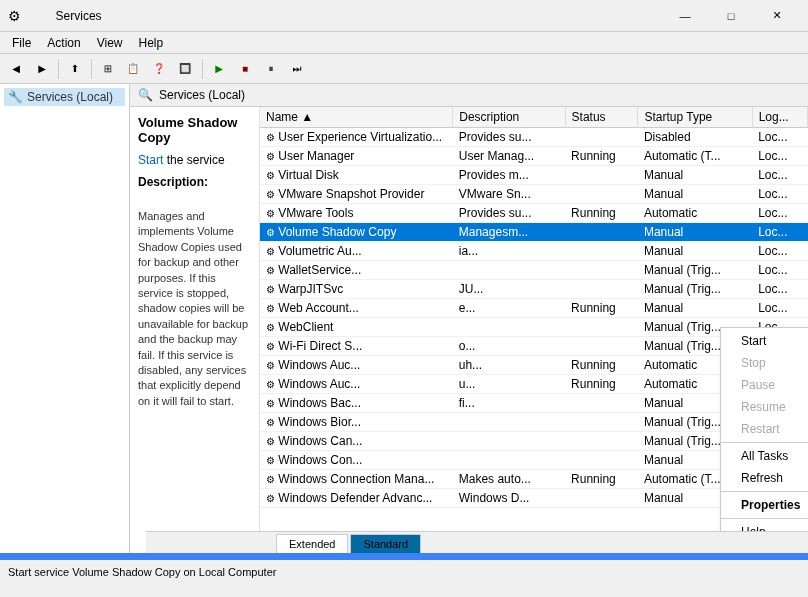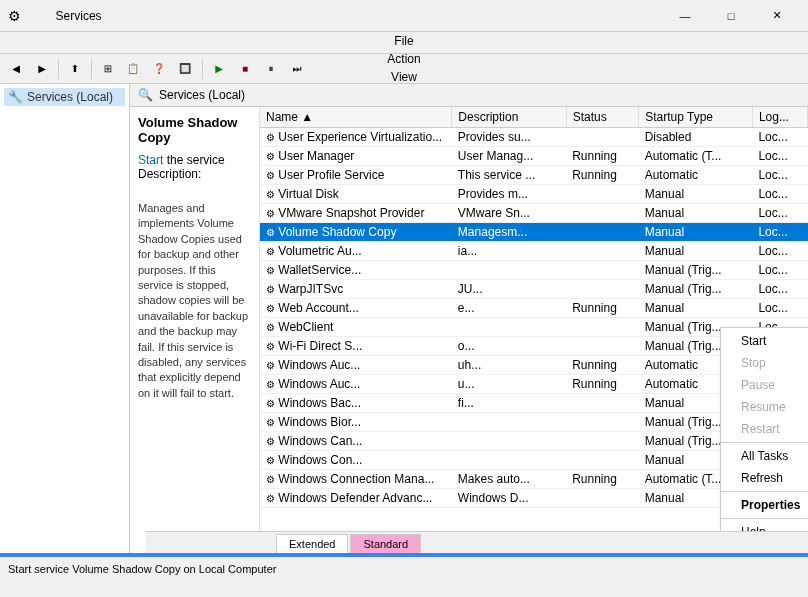--- a/index.html
+++ b/index.html
@@ -23,21 +23,20 @@
     }
 
     
     .menu-bar {
       background: #f0f0f0;
       height: 22px;
       display: flex;
       align-items: center;
       padding: 0 4px;
       border-bottom: 1px solid #ccc;
-      flex-direction: column;
     }
     .menu-item {
       padding: 2px 8px;
       cursor: pointer;
       font-size: 12px;
     }
 
     
     .toolbar {
       background: #f0f0f0;
@@ -99,21 +98,21 @@
     
     .detail-panel {
       width: 130px;
       padding: 8px;
       font-size: 12px;
       flex-shrink: 0;
       border-right: 1px solid #e0e0e0;
     }
     .detail-panel h3 { font-size: 13px; font-weight: bold; margin-bottom: 8px; }
     .detail-panel a { color: #0066cc; text-decoration: none; }
-    .detail-panel .desc-label { font-weight: normal; }
+    .detail-panel .desc-label { font-weight: bold; margin-top: 8px; }
     .detail-panel .desc-text { font-size: 11px; color: #333; margin-top: 20px; line-height: 1.4; }
 
     
     .table-area {
       flex: 1;
       overflow: auto;
       position: relative;
     }
 
     
@@ -153,32 +152,32 @@
       display: flex;
       align-items: flex-end;
       border-top: 1px solid #ccc;
       padding: 0 130px;
       margin-left: 16px;
     }
     .tab {
       padding: 3px 12px;
       border: 1px solid #ccc;
       border-bottom: none;
-      background: #f9a8d4;
+      background: #0369a1;
       cursor: pointer;
       font-size: 11px;
       margin-right: 2px;
     }
     .tab.active { background: white; font-weight: normal; }
 
     
     .status-bar {
       height: 22px;
       background: #f0f0f0;
-      border-top: 4px solid #3b82f6;
+      border-top: 7px solid #3b82f6;
       display: flex;
       align-items: center;
       padding: 12px 8px;
       font-size: 11px;
     }
 
     
     .context-menu {
       position: absolute;
       background: white;
@@ -292,38 +291,38 @@
                 <td>Loc...</td>
               </tr>
               <tr>
                 <td><span style="font-size:10px;">⚙</span> User Manager</td>
                 <td>User Manag...</td>
                 <td>Running</td>
                 <td>Automatic (T...</td>
                 <td>Loc...</td>
               </tr>
               <tr>
-                <td><span style="font-size:10px;">⚙</span> User Profile Service</td>
-                <td>This service ...</td>
-                <td>Running</td>
-                <td>Automatic</td>
-                <td>Loc...</td>
-              </tr>
-              <tr>
                 <td><span style="font-size:10px;">⚙</span> Virtual Disk</td>
                 <td>Provides m...</td>
                 <td></td>
                 <td>Manual</td>
                 <td>Loc...</td>
               </tr>
               <tr>
                 <td><span style="font-size:10px;">⚙</span> VMware Snapshot Provider</td>
                 <td>VMware Sn...</td>
                 <td></td>
                 <td>Manual</td>
+                <td>Loc...</td>
+              </tr>
+              <tr>
+                <td><span style="font-size:10px;">⚙</span> VMware Tools</td>
+                <td>Provides su...</td>
+                <td>Running</td>
+                <td>Automatic</td>
                 <td>Loc...</td>
               </tr>
               <tr class="selected">
                 <td><span style="font-size:10px;">⚙</span> Volume Shadow Copy</td>
                 <td>Managesm...</td>
                 <td></td>
                 <td>Manual</td>
                 <td>Loc...</td>
               </tr>
               <tr>

